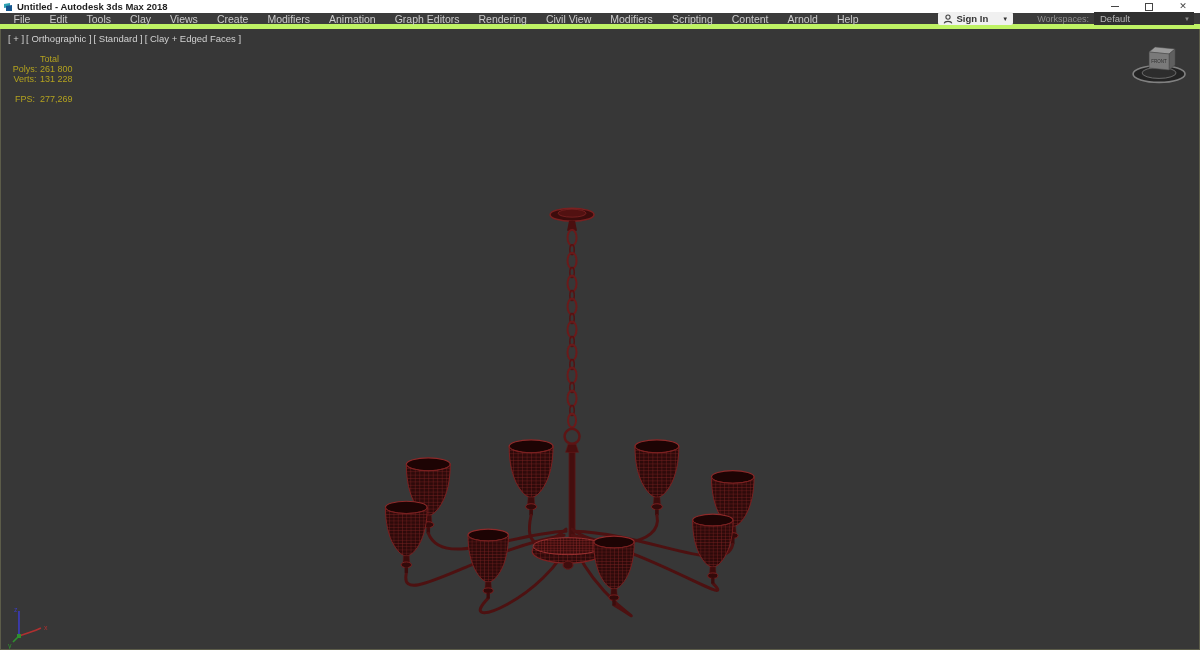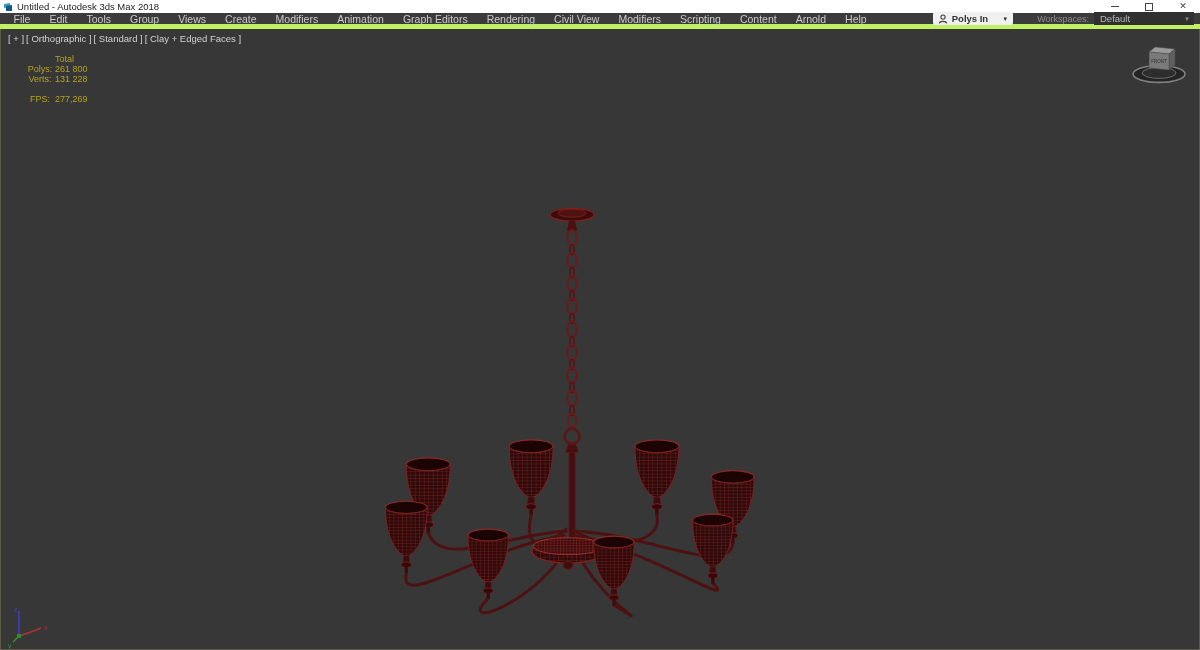--- a/index.html
+++ b/index.html
@@ -7,21 +7,21 @@
     width:1200px;height:650px;overflow:hidden;
     font-family:"Liberation Sans",sans-serif;
     background:#373737;position:relative;
   }
   
   .titlebar{
     height:13px;background:#ffffff;display:flex;align-items:center;
     font-size:9.5px;color:#1e1e1e;padding-left:3px;position:relative;z-index:5;
   }
   .app-icon{width:10px;height:10px;margin-right:4px;flex:0 0 auto;}
-  .title-text{white-space:nowrap;}
+  .title-text{white-space:nowrap;font-weight:bold;}
   .win-controls{margin-left:auto;display:flex;align-items:center;height:13px;}
   .win-btn{width:34px;height:13px;display:flex;align-items:center;justify-content:center;color:#454545;}
   .min-glyph{width:8px;height:0;border-top:1px solid #454545;display:block;}
   .restore-glyph{width:6px;height:6px;border:1px solid #454545;display:block;position:relative;}
   .close-glyph{font-size:9px;line-height:9px;color:#454545;}
   
   .menubar{
     height:16px;background:#3b3b3b;display:flex;align-items:center;
     font-size:10.5px;color:#cbcbcb;padding-left:4px;position:relative;z-index:5;
     border-bottom:5px solid #bef264;box-sizing:border-box;
@@ -46,21 +46,21 @@
     background:#373737;box-sizing:border-box;
     border-left:1px solid #5c5c49;border-right:1px solid #5c5c49;border-bottom:1px solid #5c5c49;
   }
   .scene{position:absolute;top:0;left:0;width:100%;height:100%;}
   .vp-label{
     position:absolute;top:4px;left:7px;font-size:9.5px;color:#d2d2d2;
     display:flex;gap:2px;z-index:3;white-space:nowrap;
   }
   .vp-label span{cursor:default;}
   .stats{
-    position:absolute;top:25px;left:24px;font-size:9px;line-height:10px;
+    position:absolute;top:25px;left:9px;font-size:9px;line-height:10px;
     color:#b3a21f;z-index:3;
   }
   .stats-row{display:flex;}
   .stats-label{width:30px;text-align:center;}
   .stats-gap{height:10px;}
 </style>
 </head>
 <body>
 
 <div class="titlebar">
@@ -80,41 +80,41 @@
         <span class="close-glyph">✕</span>
       </div>
   </div>
 </div>
 
 <div class="menubar">
   <div style="display:flex;align-items:center;">
       <span class="menu-item">File</span>
       <span class="menu-item">Edit</span>
       <span class="menu-item">Tools</span>
-      <span class="menu-item">Group</span>
+      <span class="menu-item">Clay</span>
       <span class="menu-item">Views</span>
       <span class="menu-item">Create</span>
       <span class="menu-item">Modifiers</span>
       <span class="menu-item">Animation</span>
       <span class="menu-item">Graph Editors</span>
       <span class="menu-item">Rendering</span>
       <span class="menu-item">Civil View</span>
       <span class="menu-item">Modifiers</span>
       <span class="menu-item">Scripting</span>
       <span class="menu-item">Content</span>
       <span class="menu-item">Arnold</span>
       <span class="menu-item">Help</span>
     </div>
   <div class="menubar-right">
     <div class="signin-btn">
       <svg class="signin-icon" width="10" height="10" viewBox="0 0 10 10">
         <circle cx="5" cy="3.1" r="2.1" fill="none" stroke="#444" stroke-width="1.1"></circle>
         <path d="M1.2 9.4 C1.8 6.7 8.2 6.7 8.8 9.4" fill="none" stroke="#444" stroke-width="1.1"></path>
       </svg>
-      <span>Polys In</span>
+      <span>Sign In</span>
       <span class="caret">▼</span>
     </div>
     <span class="ws-label">Workspaces:</span>
     <div class="ws-dropdown">
       <span>Default</span>
       <span class="caret">▼</span>
     </div>
   </div>
 </div>
 

